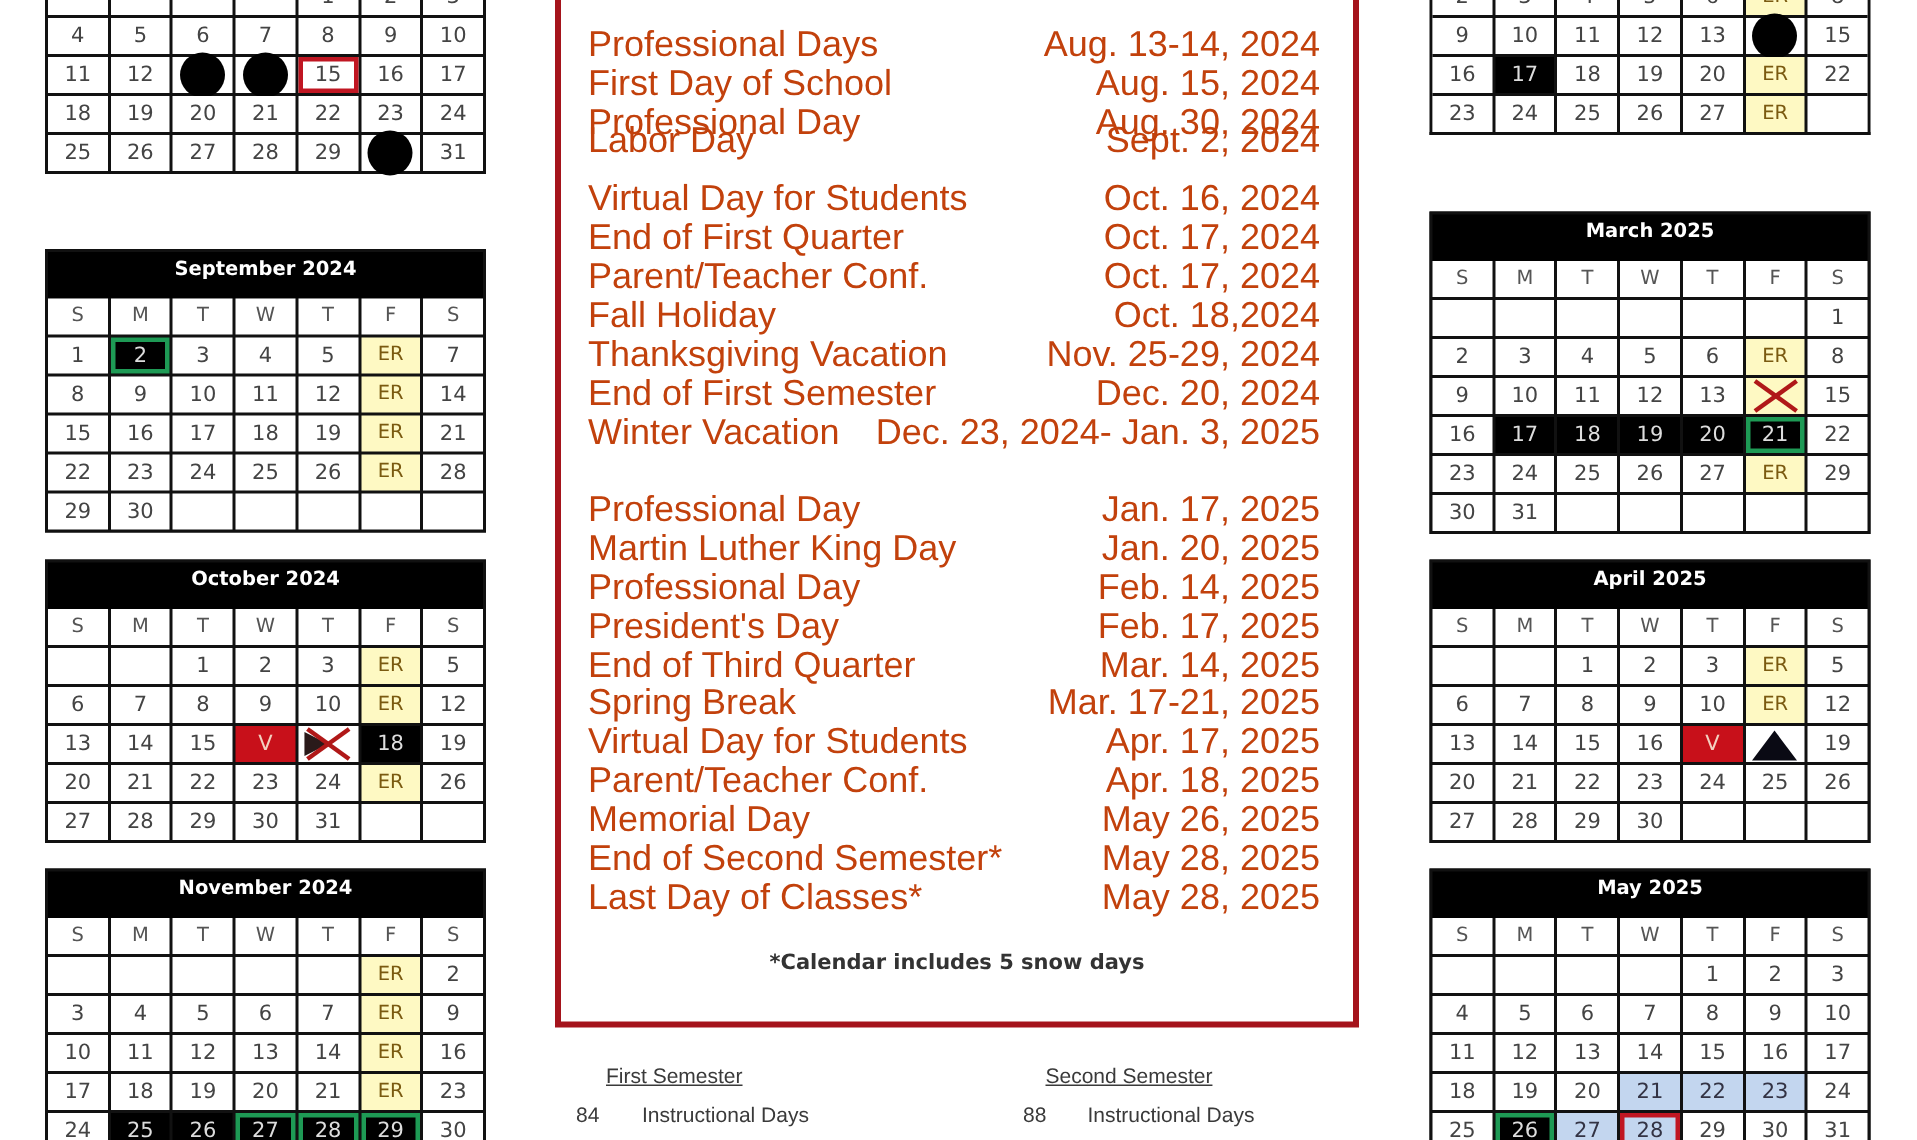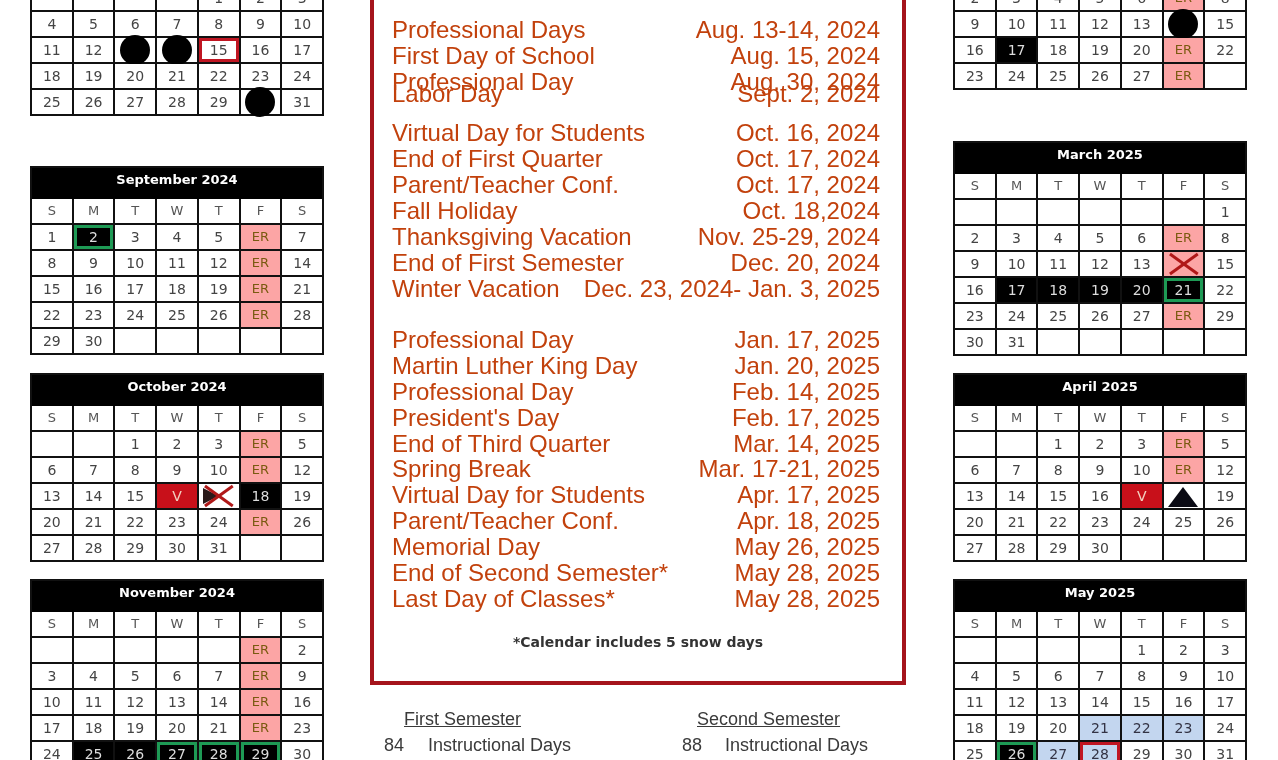--- a/index.html
+++ b/index.html
@@ -16,21 +16,21 @@
     font-family:"DejaVu Sans", sans-serif; font-weight:bold; font-size:13px;
     background:#000;
   }
   .grid { display:grid; grid-template-columns:repeat(7, 1fr); gap:2px; background:#111; }
   .cell {
     height:24px; line-height:24px; text-align:center; background:#fff;
     font-family:"DejaVu Sans", sans-serif; font-size:14px; color:#444;
     position:relative; box-sizing:border-box;
   }
   .cell.dow { font-size:13px; color:#555; }
-  .cell.er { background:#fca5a5; color:#7a5a10; font-size:13px; }
+  .cell.er { background:#fef9c3; color:#7a5a10; font-size:13px; }
   .cell.blk { background:#000; color:#ddd; }
   .cell.v { background:#c8101a; color:#f3d0c0; }
   .cell.blue { background:#c3d6ef; color:#334; }
   .cell.green { outline:3px solid #1e9a55; outline-offset:-3px; z-index:2; }
   .cell.redbox { outline:3px solid #c01622; outline-offset:-3px; z-index:2; }
   .cell .dot {
     position:absolute; left:50%; top:50%; width:30px; height:30px; margin:-15px 0 0 -15px;
     border-radius:50%; background:#000;
   }
   .cell .tri {
@@ -46,21 +46,21 @@
   .ev-row {
     position:absolute; left:18px; right:22px; height:26px;
     font-family:"Liberation Sans", sans-serif; font-size:24px; color:#c2410c;
   }
   .ev-name { position:absolute; left:0; top:0; }
   .ev-date { position:absolute; right:0; top:0; }
   .note {
     position:absolute; left:0; right:0; top:640px; text-align:center;
     font-family:"DejaVu Sans", sans-serif; font-weight:bold; font-size:14px; color:#333;
   }
-  .sem { position:absolute; font-size:18px; color:#3a3a3a; font-family:"Liberation Sans", sans-serif; }
+  .sem { position:absolute; font-size:14px; color:#3a3a3a; font-family:"Liberation Sans", sans-serif; }
   .sem-title { text-decoration:underline; }
 </style>
 </head>
 <body>
 
 <div class="cal" style="left:30px; top:-14px; border-top:none;">
   <div class="grid" id="g-aug">
       <div class="cell"></div>
       <div class="cell"></div>
       <div class="cell"></div>

